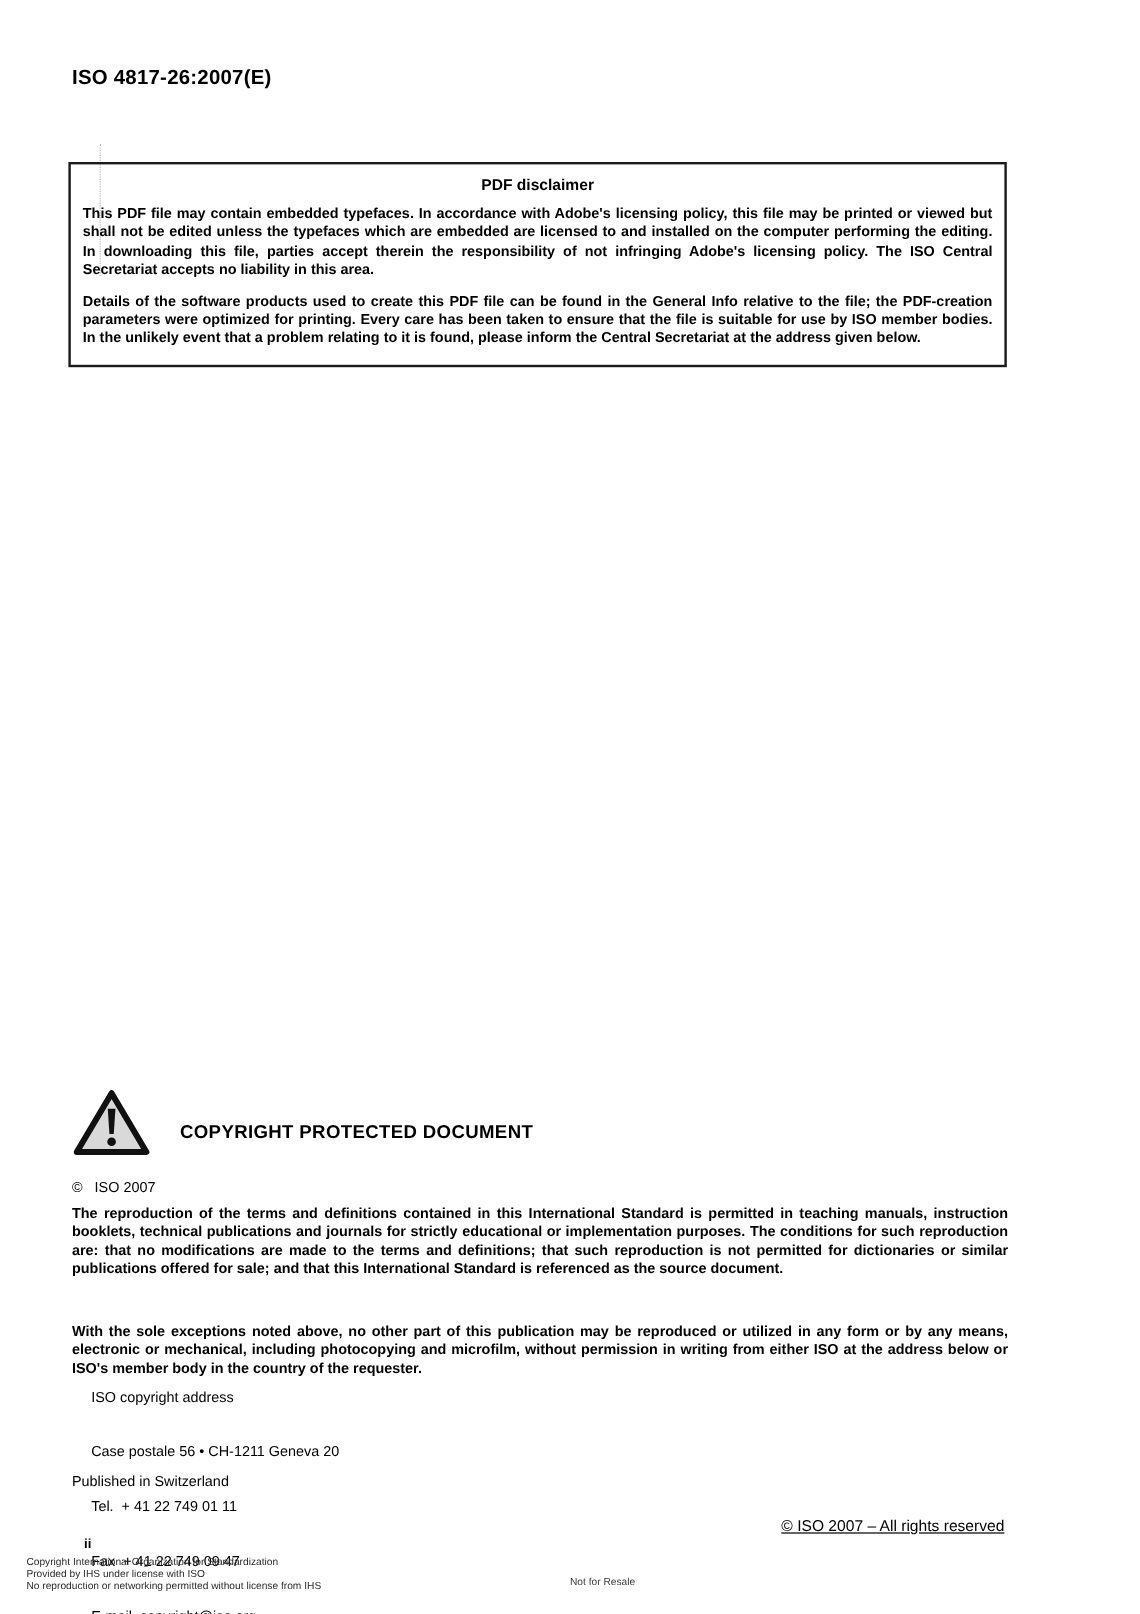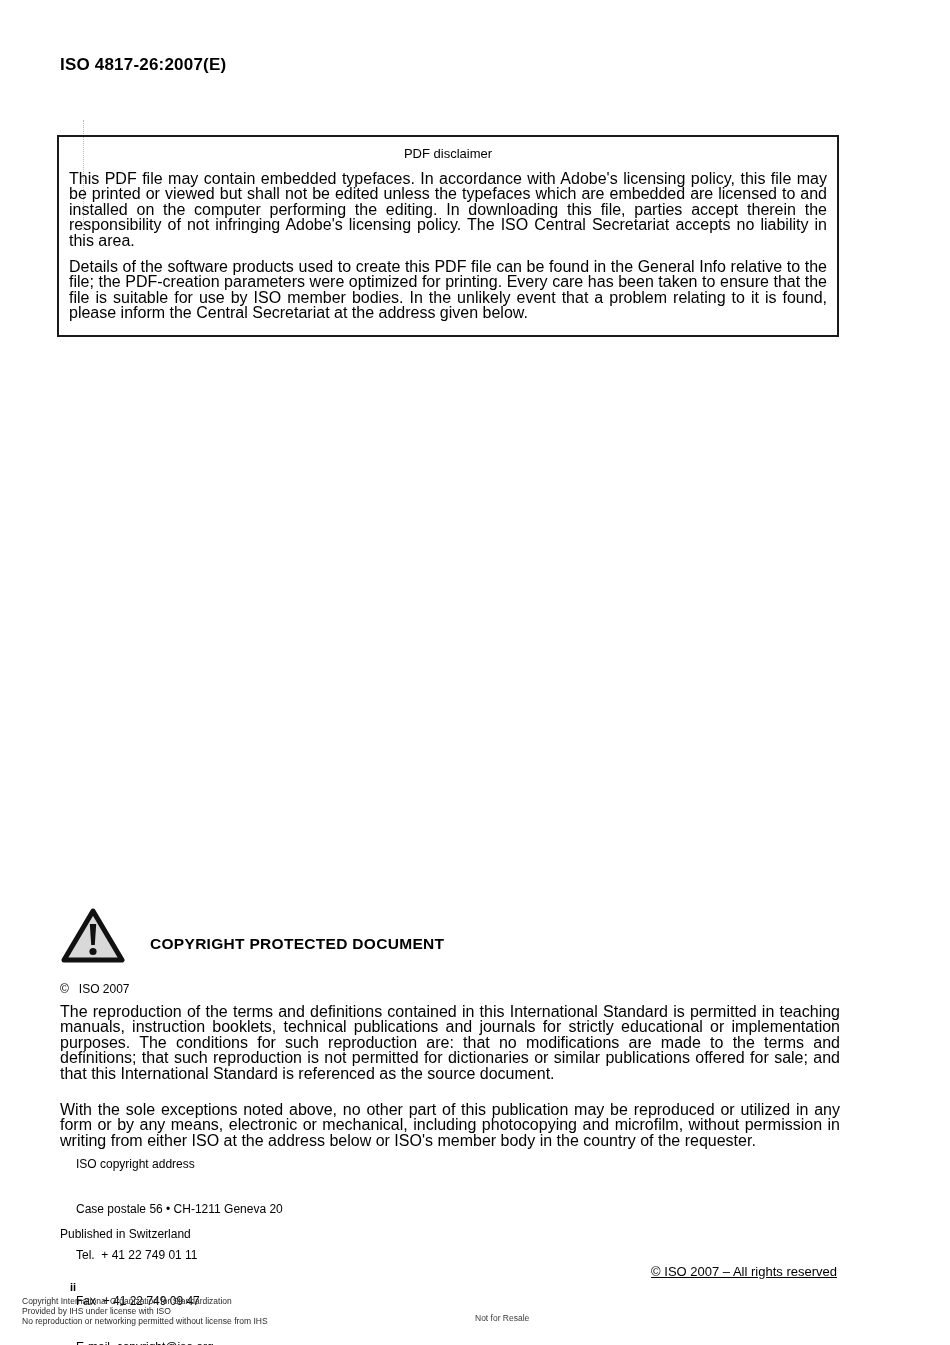--- a/index.html
+++ b/index.html
@@ -28,29 +28,30 @@
   }
   .disclaimer-box {
     position: absolute;
     left: 57px; top: 135px;
     width: 758px;
     border: 2px solid #1a1a1a;
     padding: 7px 10px 12px 10px;
   }
   .disclaimer-title {
     text-align: center;
-    font-weight: normal;
+    font-weight: bold;
     font-size: 13px;
     margin: 2px 0 10px 0;
   }
   .body-par {
-    font-size: 16px;
+    font-size: 12px;
     line-height: 15.4px;
     text-align: justify;
     margin: 0 0 11px 0;
+    font-weight: bold;
   }
   .disclaimer-box .body-par:last-child { margin-bottom: 2px; }
   .copyright-row {
     position: absolute;
     left: 60px; top: 905px;
     display: flex;
     align-items: center;
     gap: 24px;
   }
   .warning-icon-wrap { width: 66px; height: 60px; }

